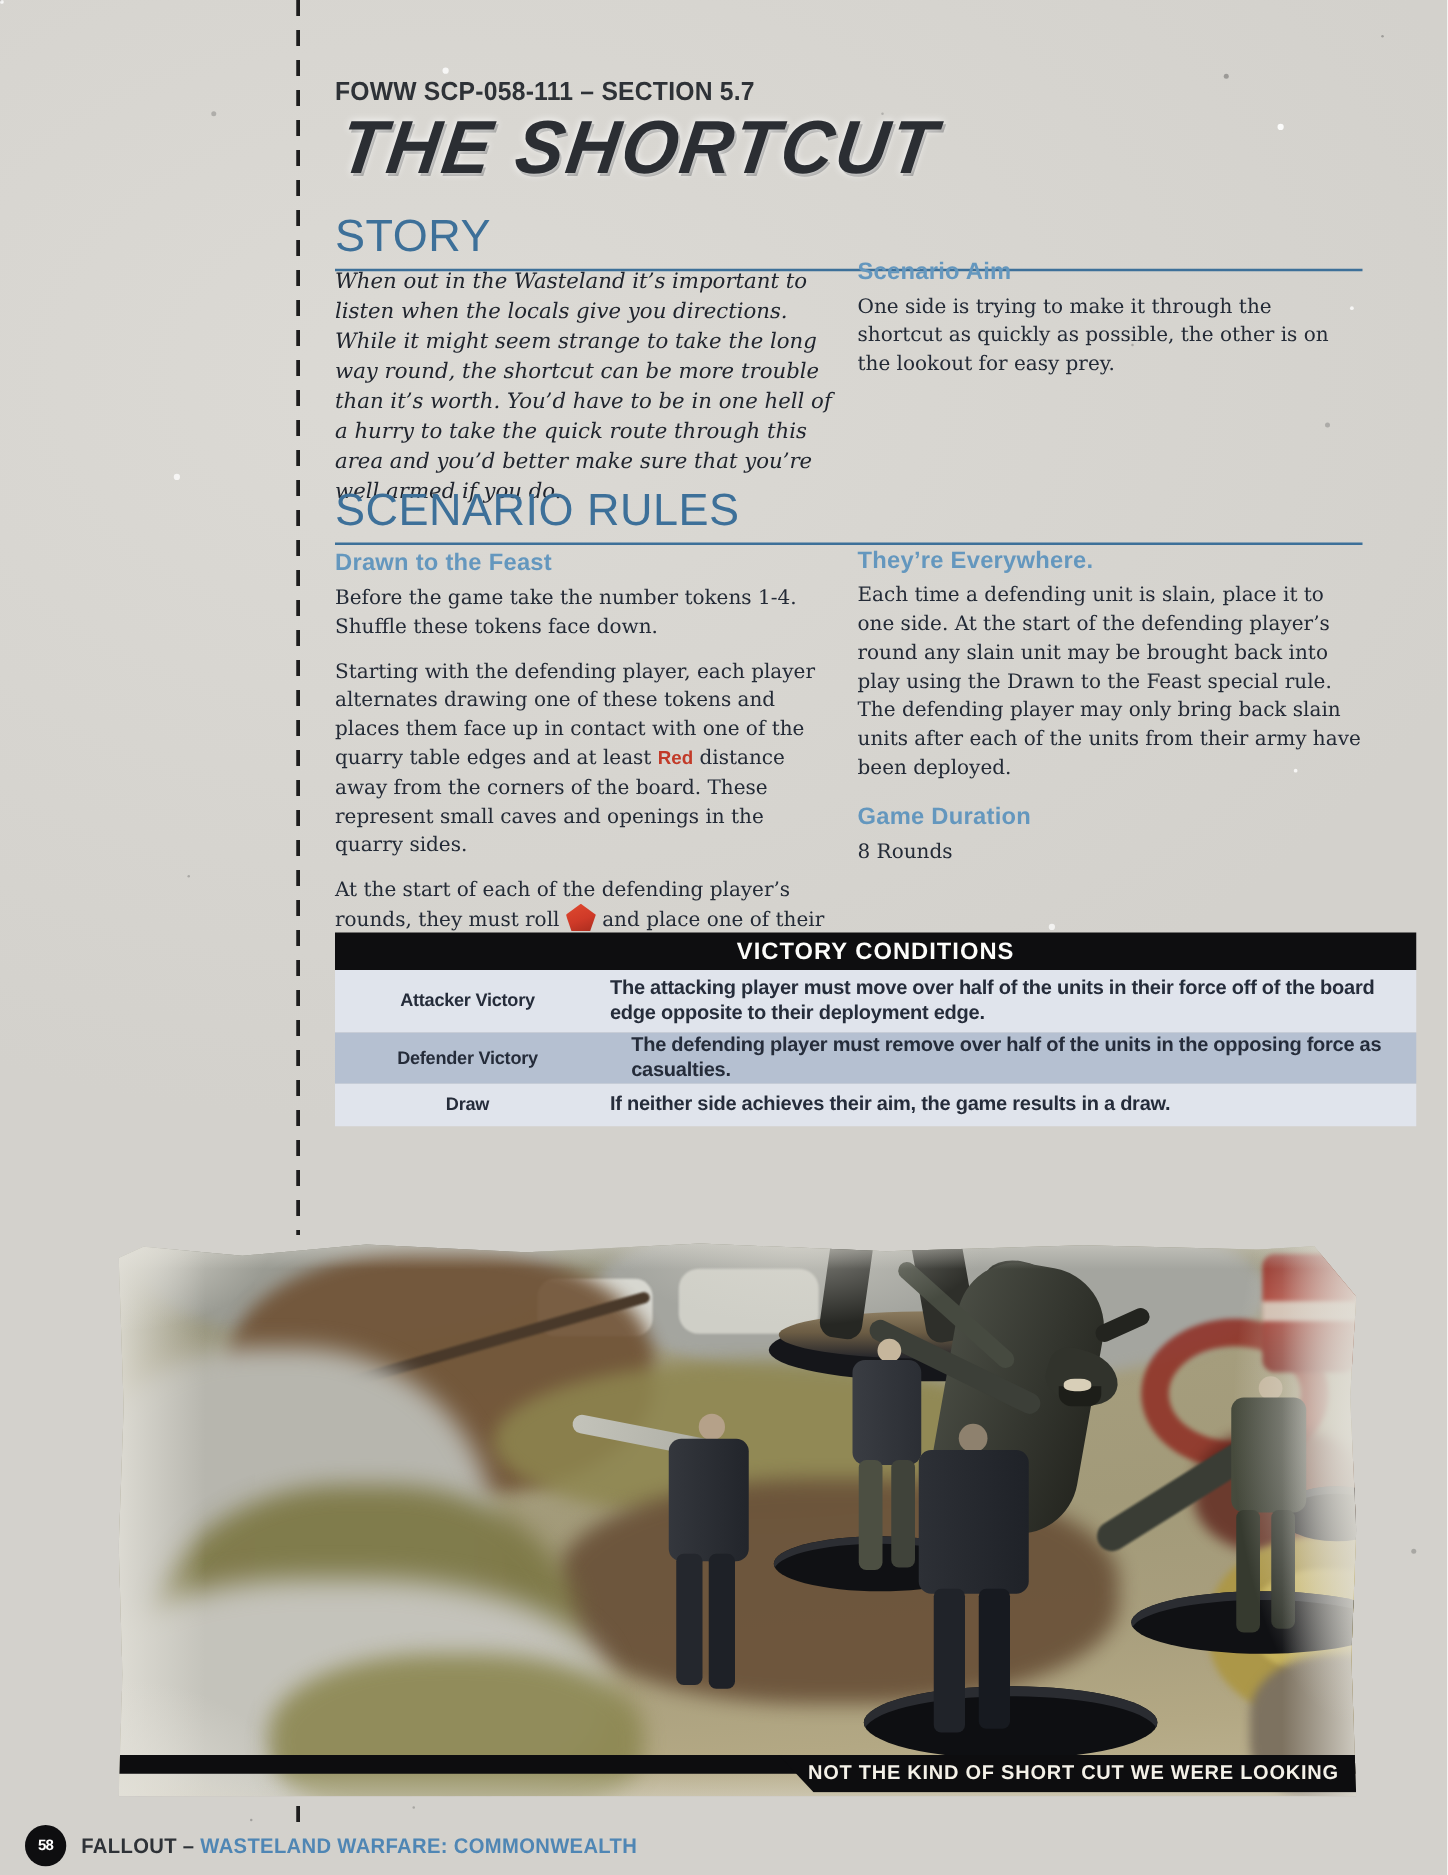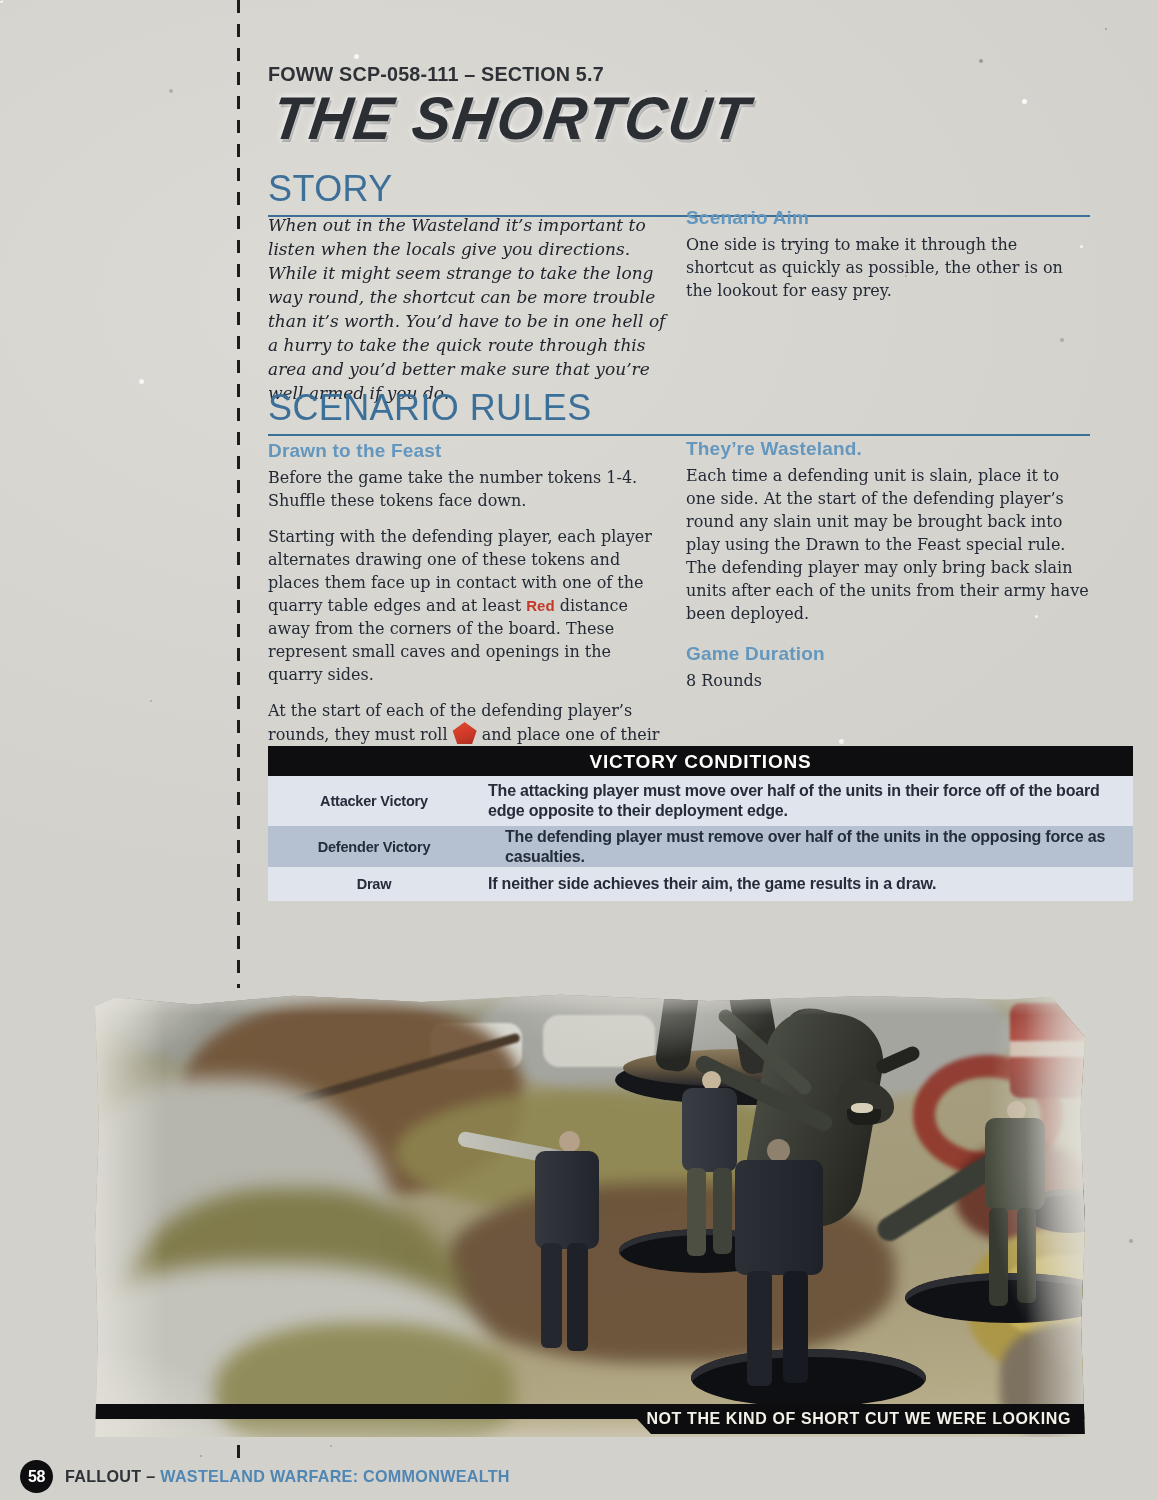--- a/index.html
+++ b/index.html
@@ -161,21 +161,21 @@
     linear-gradient(180deg, rgba(222,220,212,.55), transparent 5%);}
   
   .photo-strip{position:absolute;left:0;right:0;top:411px;height:15px;background:#0d0d0f;}
   .photo-caption{position:absolute;right:0;top:411px;width:462px;height:30px;background:#0d0d0f;
     clip-path:polygon(0 0,100% 0,100% 100%,28px 100%);
     color:#f4f1e8;font-size:16px;font-weight:700;letter-spacing:.6px;text-align:right;
     line-height:30px;padding-right:14px;box-sizing:border-box;}
   
   .footer{position:absolute;left:20px;top:1460px;display:flex;align-items:center;}
   .page-badge{width:33px;height:33px;border-radius:50%;background:#0e0e10;color:#ffffff;
-    font-size:16px;font-weight:700;text-align:center;line-height:33px;letter-spacing:-.5px;}
+    font-size:12px;font-weight:700;text-align:center;line-height:33px;letter-spacing:-.5px;}
   .footer-text{margin-left:12px;font-size:17px;font-weight:700;letter-spacing:.3px;transform:scaleX(.95);transform-origin:left;}
   .footer-text .dark{color:#2e3237;}
   .footer-text .blue{color:#4f86b4;}
 </style>
 </head>
 <body>
 
 <div id="page">
   <div class="speckles-dark"></div>
   <div class="speckles-light"></div>
@@ -198,21 +198,21 @@
   <div class="section-head rules">SCENARIO RULES</div>
 
   <div class="col rules-left">
     <div class="subhead">Drawn to the Feast</div>
     <p class="body-text">Before the game take the number tokens 1-4. Shuffle these tokens face down.</p>
     <p class="body-text"><span>Starting with the defending player, each player alternates drawing one of these tokens and places them face up in contact with one of the quarry table edges and at least</span> <span class="red-word">Red</span> <span>distance away from the corners of the board. These represent small caves and openings in the quarry sides.</span></p>
     <p class="body-text"><span>At the start of each of the defending player’s rounds, they must roll</span> <span class="die-icon"></span> <span>and place one of their undeployed units in base contact with the corresponding token (or as close as possible if there are other units in the way).</span></p>
   </div>
 
   <div class="col rules-right">
-    <div class="subhead">They’re Wasteland.</div>
+    <div class="subhead">They’re Everywhere.</div>
     <p class="body-text">Each time a defending unit is slain, place it to one side. At the start of the defending player’s round any slain unit may be brought back into play using the Drawn to the Feast special rule. The defending player may only bring back slain units after each of the units from their army have been deployed.</p>
     <div class="subhead" style="margin-top:18px;">Game Duration</div>
     <div class="duration-value">8 Rounds</div>
   </div>
 
   <div class="victory">
     <div class="bar">VICTORY CONDITIONS</div>
     <div class="vrow light r1">
       <div class="vlabel">Attacker Victory</div>
       <div class="vtext">The attacking player must move over half of the units in their force off of the board edge opposite to their deployment edge.</div>

